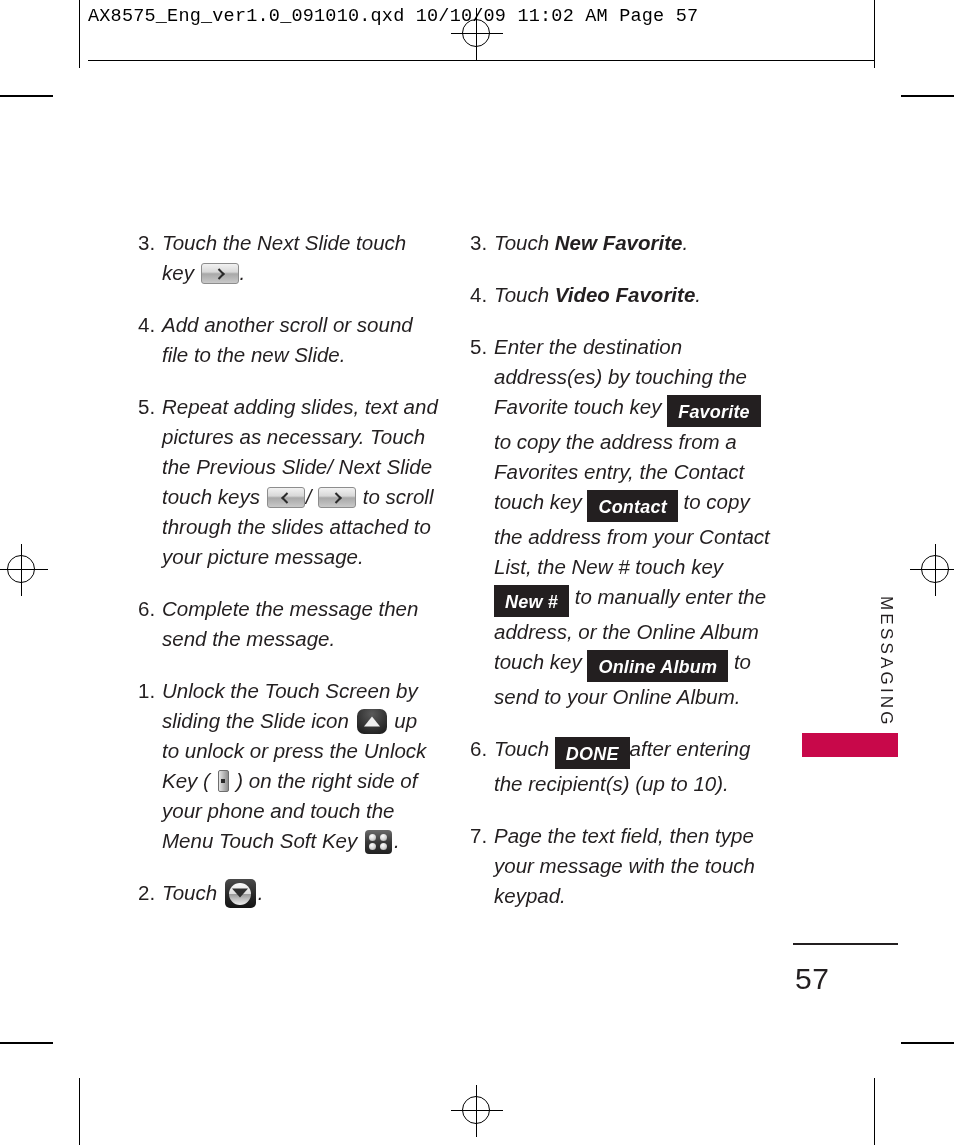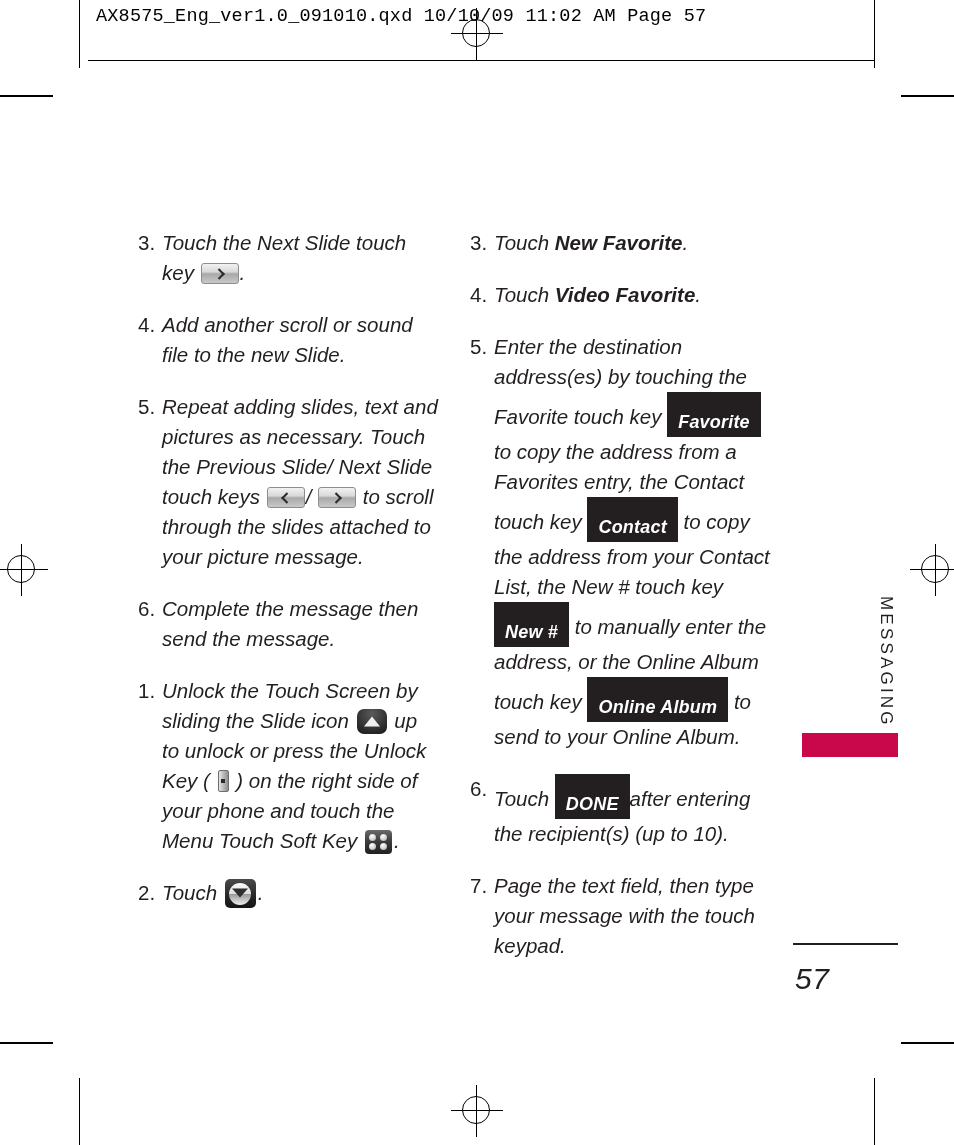--- a/index.html
+++ b/index.html
@@ -12,21 +12,21 @@
     height: 1145px;
     position: relative;
     overflow: hidden;
     font-family: "Liberation Sans", sans-serif;
     color: #231f20;
   }
 
   
   .prepress-header {
     position: absolute;
-    left: 96px;
+    left: 88px;
     top: 6px;
     font-family: "Liberation Mono", monospace;
     font-size: 18.5px;
     letter-spacing: 0.2px;
     white-space: nowrap;
     color: #000;
   }
   .frame-line-v {
     position: absolute;
     width: 1px;
@@ -114,21 +114,21 @@
   b, .bold { font-weight: bold; }
 
   
   .chip {
     display: inline-block;
     background: #231f20;
     color: #ffffff;
     font-weight: bold;
     font-size: 18px;
     line-height: 25px;
-    padding: 18px 11px 2px 11px;
+    padding: 5px 11px 2px 11px;
     vertical-align: -4px;
     letter-spacing: 0.2px;
     white-space: nowrap;
   }
 
   
   .tkey {
     display: inline-block;
     width: 38px;
     height: 21px;
@@ -271,21 +271,20 @@
     height: 1.6px;
     background: #231f20;
   }
   .folio-num {
     position: absolute;
     left: 795px;
     top: 962px;
     font-size: 30px;
     color: #231f20;
     letter-spacing: 0.5px;
-    font-style: italic;
   }
 </style>
 </head>
 <body>
 
 <div class="prepress-header">AX8575_Eng_ver1.0_091010.qxd   10/10/09   11:02 AM   Page 57</div>
 
 <div class="frame-line-v v-left"></div>
 <div class="frame-line-v v-right"></div>
 <div class="frame-line-v v-left-b"></div>

